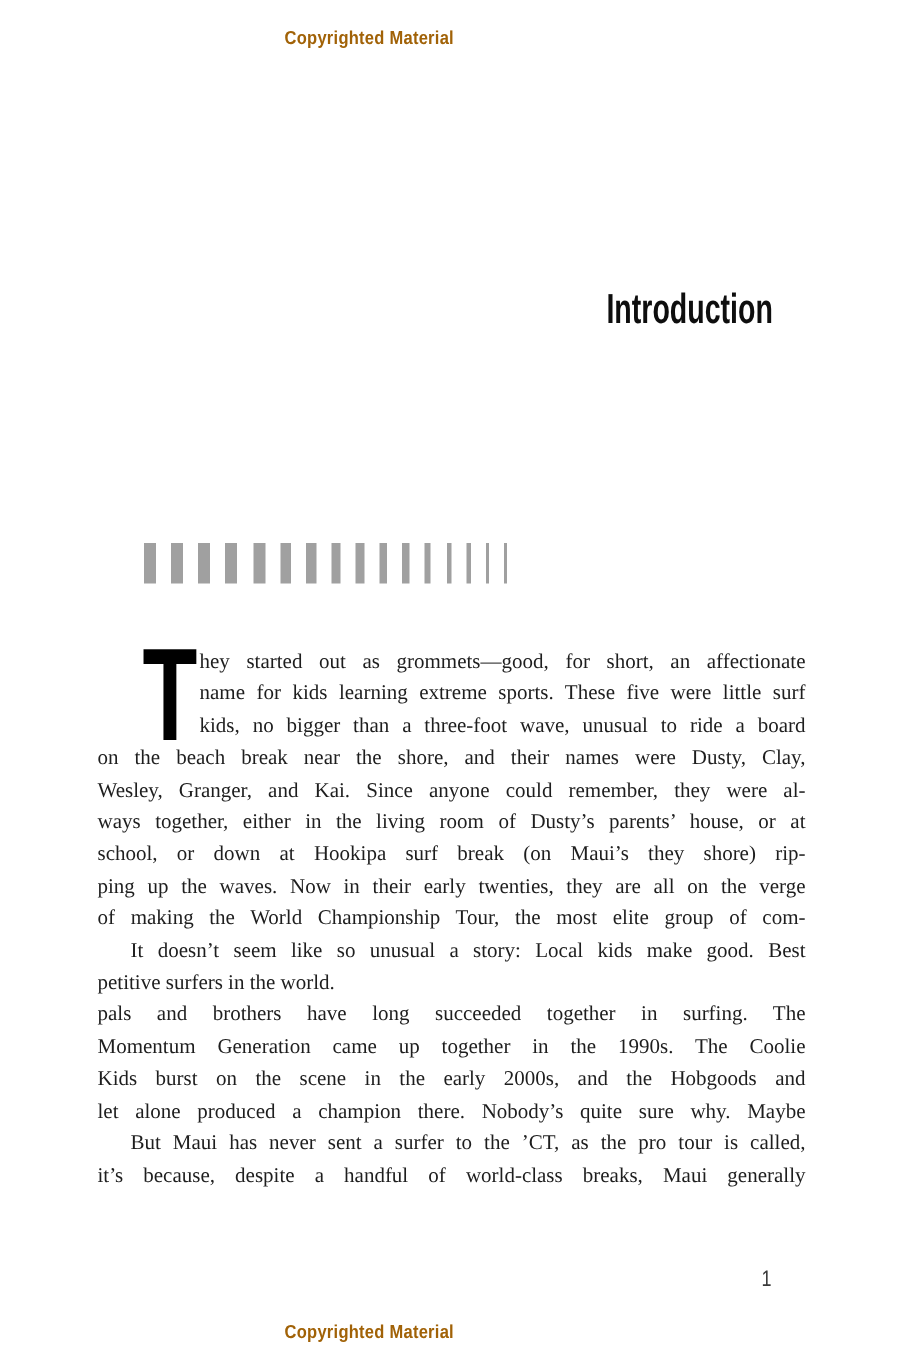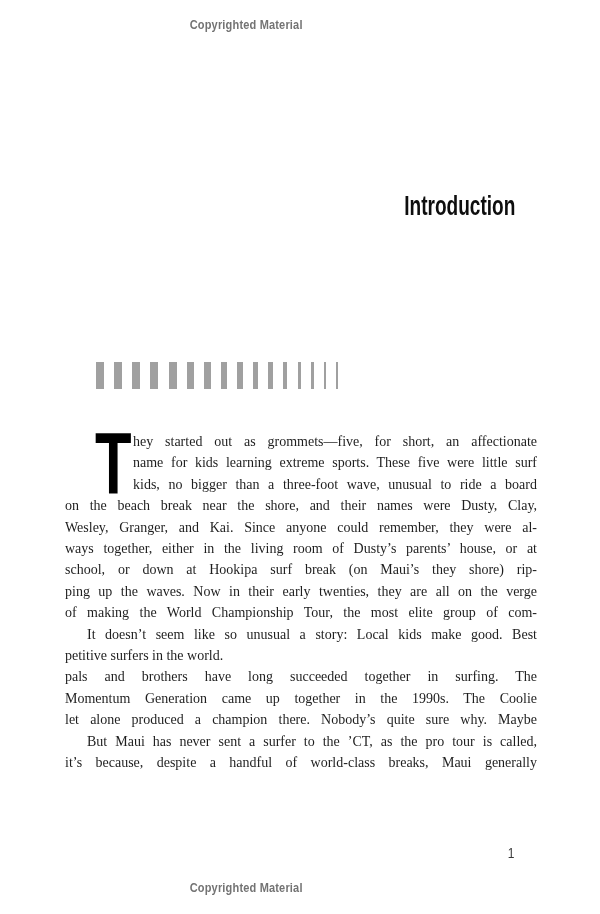--- a/index.html
+++ b/index.html
@@ -4,21 +4,21 @@
 <style>
   html,body { margin:0; padding:0; background:#fff; }
   .page {
     position:relative; width:600px; height:914px; background:#ffffff;
     overflow:hidden; font-family:"Liberation Serif", serif; color:#222;
   }
   
   .watermark {
     position:absolute; left:0; width:492px; text-align:center;
     font-family:"Liberation Sans", sans-serif; font-weight:bold;
-    font-size:12.5px; color:#737373; letter-spacing:0.2px;
+    font-size:12.5px; color:#a16207; letter-spacing:0.2px;
   }
   .watermark span { display:inline-block; transform:scaleX(0.88); transform-origin:center; }
   .watermark.top { top:18px; }
   .watermark.bottom { top:881px; }
   
   .chapter-title {
     position:absolute; top:191px; right:85px;
     font-family:"Liberation Sans", sans-serif; font-weight:bold;
     font-size:28px; line-height:30px; color:#0e0e0e; white-space:nowrap;
     transform:scaleX(0.68); transform-origin:right top;
@@ -81,34 +81,35 @@
       <div class="bar" style="width: 3px; background: rgb(160, 160, 160);"></div>
       <div class="bar" style="width: 3px; background: rgb(160, 160, 160);"></div>
       <div class="bar" style="width: 2px; background: rgb(160, 160, 160);"></div>
       <div class="bar" style="width: 2px; background: rgb(160, 160, 160);"></div>
     </div>
 
   <div class="body-text">
     <div class="dropcap">
       <span>T</span>
     </div>
-    <div class="line">hey started out as grommets—five, for short, an affectionate</div>
+    <div class="line">hey started out as grommets—good, for short, an affectionate</div>
     <div class="line">name for kids learning extreme sports. These five were little surf</div>
     <div class="line">kids, no bigger than a three-foot wave, unusual to ride a board</div>
     <div class="line">on the beach break near the shore, and their names were Dusty, Clay,</div>
     <div class="line">Wesley, Granger, and Kai. Since anyone could remember, they were al-</div>
     <div class="line">ways together, either in the living room of Dusty’s parents’ house, or at</div>
     <div class="line">school, or down at Hookipa surf break (on Maui’s they shore) rip-</div>
     <div class="line">ping up the waves. Now in their early twenties, they are all on the verge</div>
     <div class="line">of making the World Championship Tour, the most elite group of com-</div>
     <div class="line indent">It doesn’t seem like so unusual a story: Local kids make good. Best</div>
 
     <div class="line para-end">petitive surfers in the world.</div>
     <div class="line">pals and brothers have long succeeded together in surfing. The</div>
     <div class="line">Momentum Generation came up together in the 1990s. The Coolie</div>
+    <div class="line">Kids burst on the scene in the early 2000s, and the Hobgoods and</div>
 
     <div class="line">let alone produced a champion there. Nobody’s quite sure why. Maybe</div>
     <div class="line indent">But Maui has never sent a surfer to the ’CT, as the pro tour is called,</div>
     <div class="line">it’s because, despite a handful of world-class breaks, Maui generally</div>
   </div>
 
   <div class="page-number">1</div>
 
   <div class="watermark bottom">
     <span>Copyrighted Material</span>

